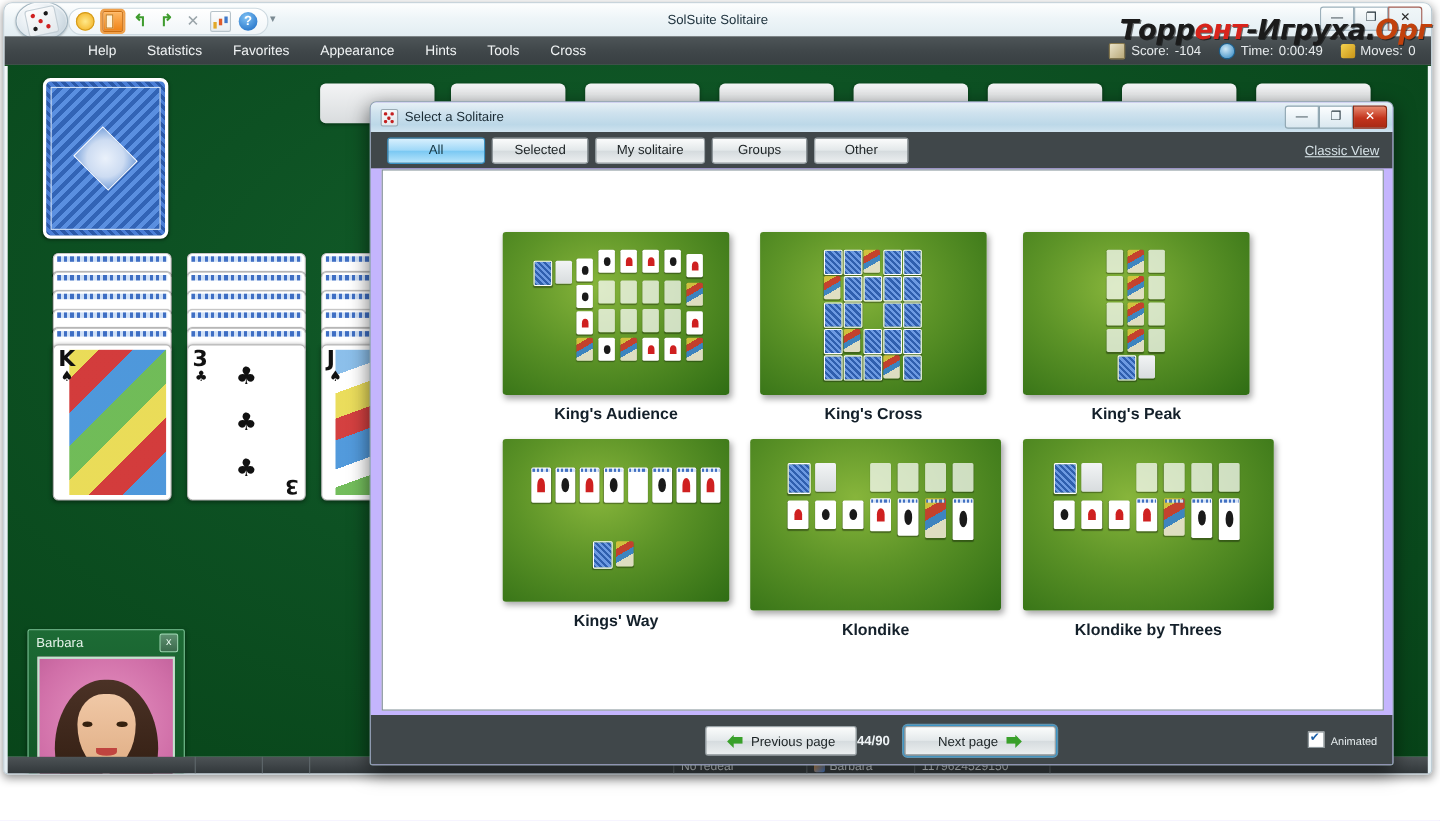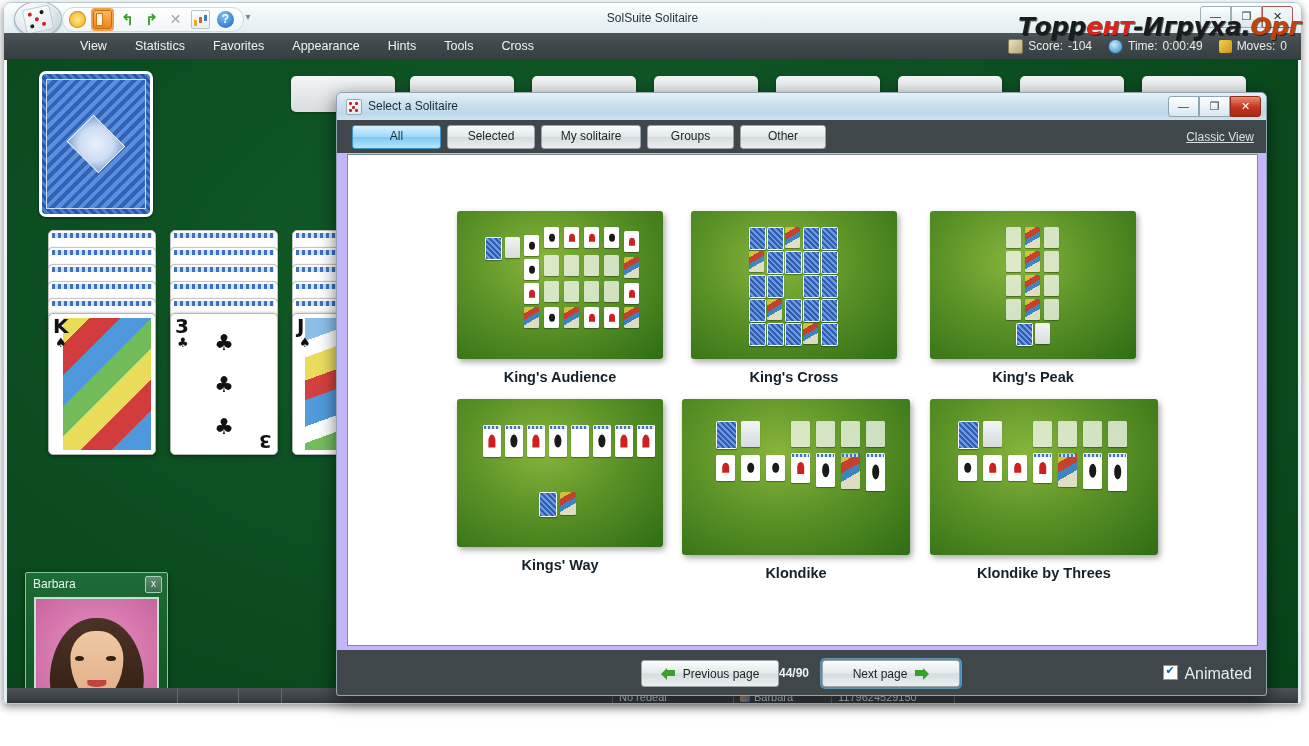--- a/index.html
+++ b/index.html
@@ -280,22 +280,22 @@
     padding:0 10px;
   }
   .pagebtn.focus{box-shadow:0 0 0 1px #3b93c4,0 0 0 2px rgba(120,200,243,.6);}
   .arrow{width:15px;height:12px;position:relative;display:inline-block;}
   .arrow::before{content:"";position:absolute;left:4px;top:2.5px;width:10px;height:6px;background:#39a02a;}
   .arrow::after{content:"";position:absolute;left:0;top:0;width:0;height:0;
     border-top:6px solid transparent;border-bottom:6px solid transparent;border-right:6px solid #39a02a;}
   .arrow.rt::before{left:1px}
   .arrow.rt::after{left:auto;right:0;border-right:none;border-left:6px solid #39a02a;}
   .pagecount{position:absolute;top:16px;font-size:12px;font-weight:bold;color:#eef3f5;}
-  .animated{position:absolute;right:14px;top:15px;display:flex;align-items:flex-start;gap:6px;
-    font-size:16px;color:#e6ecee;}
+  .animated{position:absolute;right:14px;top:15px;display:flex;align-items:flex-end;gap:6px;
+    font-size:10px;color:#e6ecee;}
   .chk{width:13px;height:13px;background:#fff;border:1px solid #8e989c;position:relative;}
   .chk::after{content:"✔";position:absolute;left:1px;top:-2px;font-size:11px;color:#1b5fa8;}
 </style>
 </head>
 <body>
 
 <div class="app">
 
   <div class="window">
 
@@ -325,21 +325,21 @@
 
       <div class="wbtns">
         <div class="wbtn first">—</div>
         <div class="wbtn">❐</div>
         <div class="wbtn close">✕</div>
       </div>
     </div>
 
     <div class="menustrip">
       <div class="menuitems">
-        <span>View</span>
+        <span>Help</span>
         <span>Statistics</span>
         <span>Favorites</span>
         <span>Appearance</span>
         <span>Hints</span>
         <span>Tools</span>
         <span>Cross</span>
       </div>
       <div class="statusright">
         <span class="grp">
           <i class="sicon si-score"></i>

